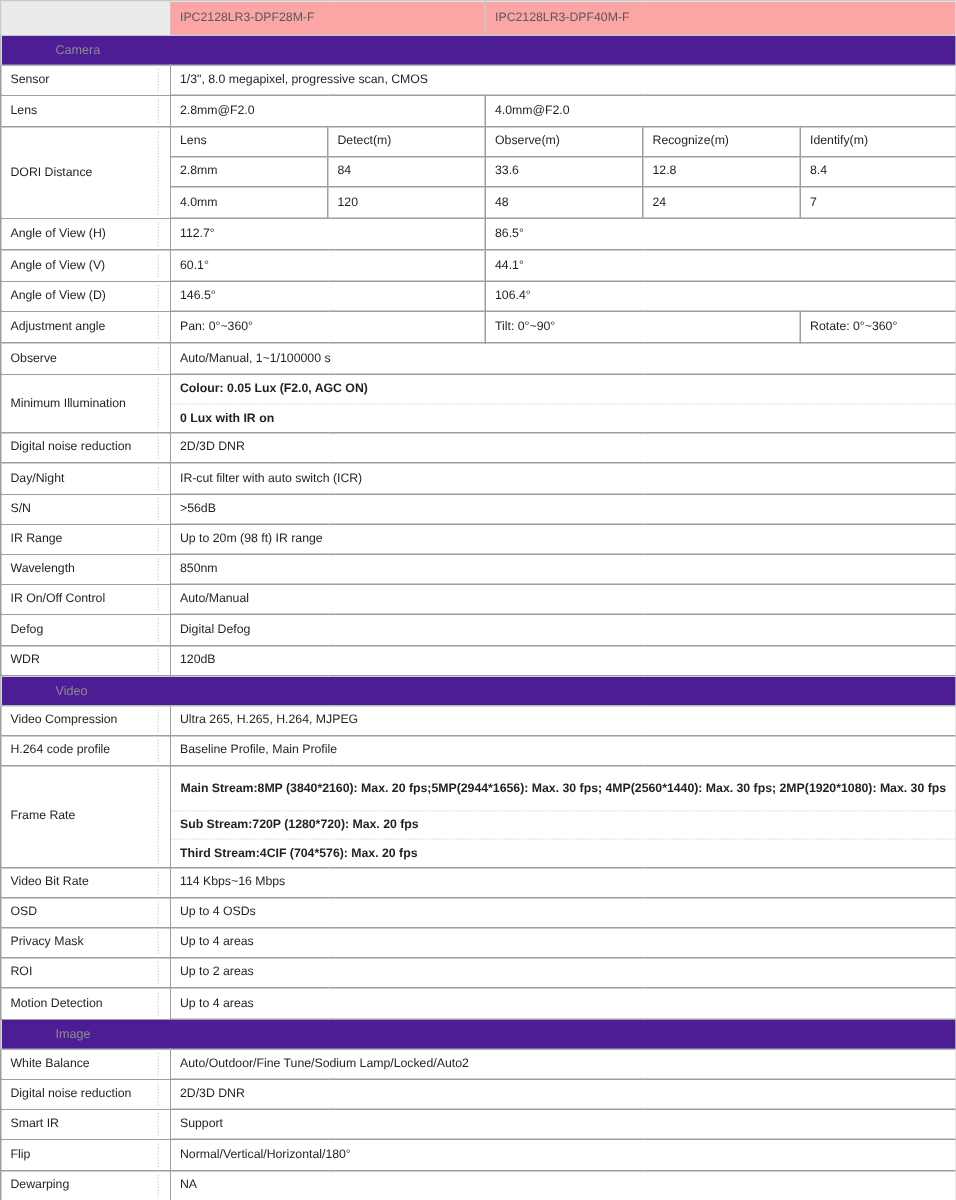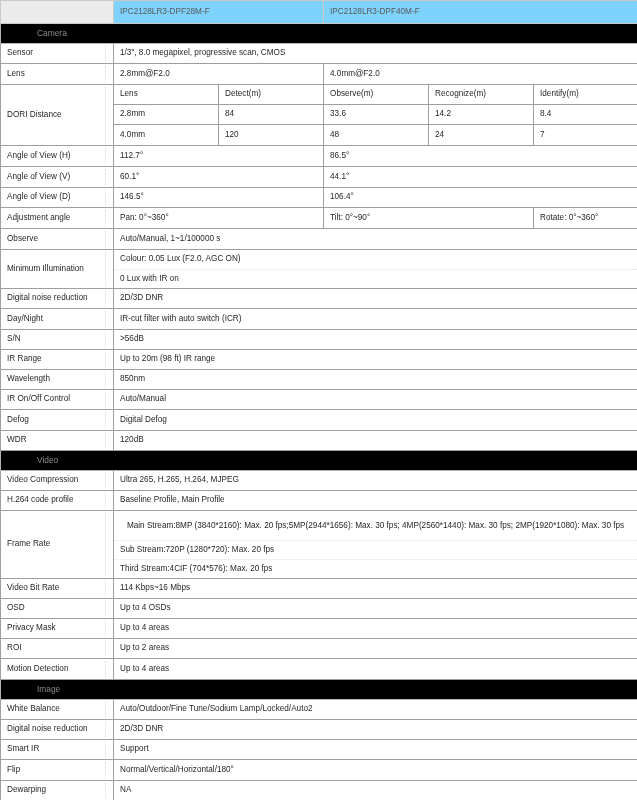--- a/index.html
+++ b/index.html
@@ -29,32 +29,32 @@
     line-height: 1.25;
     font-size: 8.2px;
     color: #231f20;
     background: #ffffff;
     overflow: hidden;
     white-space: nowrap;
   }
 
   
   .model-head td {
-    background: #7dd3fc;
+    background: #fca5a5;
     color: #595959;
     height: 22px;
     border-color: #c9c9c9;
   }
   .model-head td.blank {
     background: #ebebeb;
   }
 
   
   .section-row td {
-    background: #000000;
+    background: #4c1d95;
     color: #8c8c8c;
     height: 19px;
     border-color: #b5b5b5;
     font-size: 8.4px;
     padding-left: 36px;
   }
 
   
   .label-cell {
     width: 113px;
@@ -79,20 +79,21 @@
   
   .stack {
     padding: 0 !important;
     white-space: normal;
   }
   .stack .line {
     padding: 0 6px;
     display: flex;
     align-items: center;
     box-sizing: border-box;
+    font-weight: bold;
   }
   .stack .line + .line {
     border-top: 1px dotted #e2e2e2;
   }
   .line-19 { height: 19px; }
   .line-wrap {
     white-space: normal;
     line-height: 1.45;
     padding-top: 2px;
     padding-bottom: 2px;
@@ -143,21 +144,21 @@
     <td class="dori-col">Lens</td>
     <td class="dori-col">Detect(m)</td>
     <td class="dori-col">Observe(m)</td>
     <td class="dori-col">Recognize(m)</td>
     <td class="dori-col">Identify(m)</td>
   </tr>
   <tr class="r19">
     <td>2.8mm</td>
     <td>84</td>
     <td>33.6</td>
-    <td>14.2</td>
+    <td>12.8</td>
     <td>8.4</td>
   </tr>
   <tr class="r20">
     <td>4.0mm</td>
     <td>120</td>
     <td>48</td>
     <td>24</td>
     <td>7</td>
   </tr>
 

